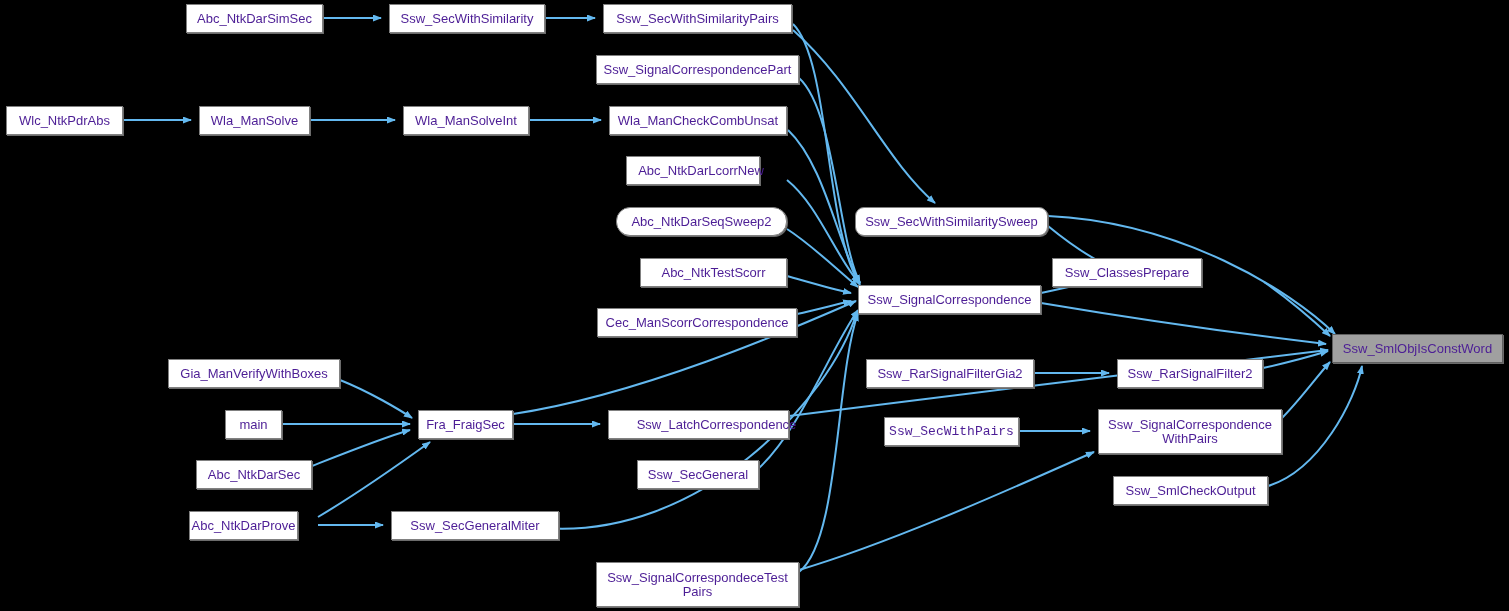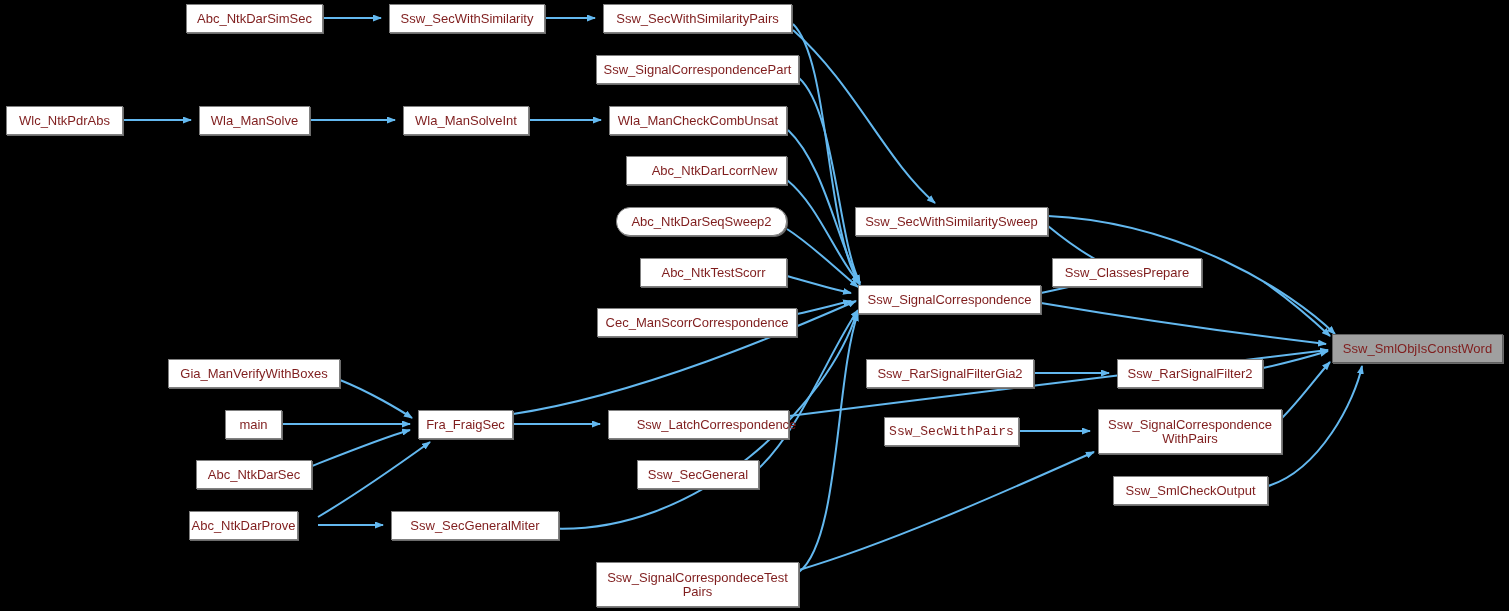--- a/index.html
+++ b/index.html
@@ -3,21 +3,21 @@
 <meta charset="utf-8">
 <title>Call Graph</title>
 <style>
   html,body{margin:0;padding:0;background:#000;}
   body{width:1509px;height:611px;overflow:hidden;
        font-family:"Liberation Sans","DejaVu Sans",sans-serif;}
   #graph{position:relative;width:1509px;height:611px;background:#000;}
   svg.edges{position:absolute;left:0;top:0;width:1509px;height:611px;}
   .node{position:absolute;box-sizing:border-box;
         background:#ffffff;border:1px solid #808080;
-        color:#7f1d1d;display:flex;align-items:center;justify-content:center;
+        color:#4c1d95;display:flex;align-items:center;justify-content:center;
         text-align:center;line-height:1.05;
         box-shadow:1px 1px 0 0 #6b6b6b;
         white-space:pre-line;}
   .node.target{background:#a0a0a0;border:1px solid #606060;}
   .node span{display:block;padding:0 4px;}
 </style>
 </head>
 <body>
 
 <div id="graph">
@@ -67,23 +67,23 @@
   </svg>
   <div id="node-layer">
       <div class="node" style="left: 186px; top: 4px; width: 137px; height: 29px; font-size: 13px;"><span>Abc_NtkDarSimSec</span></div>
       <div class="node" style="left: 389px; top: 4px; width: 156px; height: 29px; font-size: 13px;"><span>Ssw_SecWithSimilarity</span></div>
       <div class="node" style="left: 603px; top: 4px; width: 189px; height: 29px; font-size: 13px;"><span>Ssw_SecWithSimilarityPairs</span></div>
       <div class="node" style="left: 596px; top: 55px; width: 203px; height: 29px; font-size: 13px;"><span>Ssw_SignalCorrespondencePart</span></div>
       <div class="node" style="left: 6px; top: 106px; width: 117px; height: 29px; font-size: 13px;"><span>Wlc_NtkPdrAbs</span></div>
       <div class="node" style="left: 199px; top: 106px; width: 111px; height: 29px; font-size: 13px;"><span>Wla_ManSolve</span></div>
       <div class="node" style="left: 403px; top: 106px; width: 126px; height: 29px; font-size: 13px;"><span>Wla_ManSolveInt</span></div>
       <div class="node" style="left: 609px; top: 106px; width: 178px; height: 29px; font-size: 13px;"><span>Wla_ManCheckCombUnsat</span></div>
-      <div class="node" style="left: 626px; top: 156px; width: 161px; height: 29px; font-size: 13px; padding-left: 16px;"><span>Abc_NtkDarLcorrNew</span></div>
+      <div class="node" style="left: 626px; top: 156px; width: 134px; height: 29px; font-size: 13px; padding-left: 16px;"><span>Abc_NtkDarLcorrNew</span></div>
       <div class="node" style="left: 616px; top: 207px; width: 171px; height: 29px; font-size: 13px; border-radius: 14px;"><span>Abc_NtkDarSeqSweep2</span></div>
-      <div class="node" style="left: 855px; top: 207px; width: 193px; height: 29px; font-size: 13px;"><span>Ssw_SecWithSimilaritySweep</span></div>
+      <div class="node" style="left: 855px; top: 207px; width: 193px; height: 29px; font-size: 13px; border-radius: 9px;"><span>Ssw_SecWithSimilaritySweep</span></div>
       <div class="node" style="left: 640px; top: 258px; width: 147px; height: 29px; font-size: 13px;"><span>Abc_NtkTestScorr</span></div>
       <div class="node" style="left: 1052px; top: 258px; width: 150px; height: 29px; font-size: 13px;"><span>Ssw_ClassesPrepare</span></div>
       <div class="node" style="left: 597px; top: 308px; width: 200px; height: 29px; font-size: 13px;"><span>Cec_ManScorrCorrespondence</span></div>
       <div class="node" style="left: 858px; top: 285px; width: 183px; height: 29px; font-size: 13px;"><span>Ssw_SignalCorrespondence</span></div>
       <div class="node target" style="left: 1332px; top: 334px; width: 171px; height: 29px; font-size: 13px;"><span>Ssw_SmlObjIsConstWord</span></div>
       <div class="node" style="left: 168px; top: 359px; width: 172px; height: 29px; font-size: 13px; justify-content: center;"><span>Gia_ManVerifyWithBoxes</span></div>
       <div class="node" style="left: 866px; top: 359px; width: 168px; height: 29px; font-size: 13px;"><span>Ssw_RarSignalFilterGia2</span></div>
       <div class="node" style="left: 1117px; top: 359px; width: 146px; height: 29px; font-size: 13px;"><span>Ssw_RarSignalFilter2</span></div>
       <div class="node" style="left: 225px; top: 410px; width: 57px; height: 29px; font-size: 13px;"><span>main</span></div>
       <div class="node" style="left: 418px; top: 410px; width: 95px; height: 29px; font-size: 13px;"><span>Fra_FraigSec</span></div>

